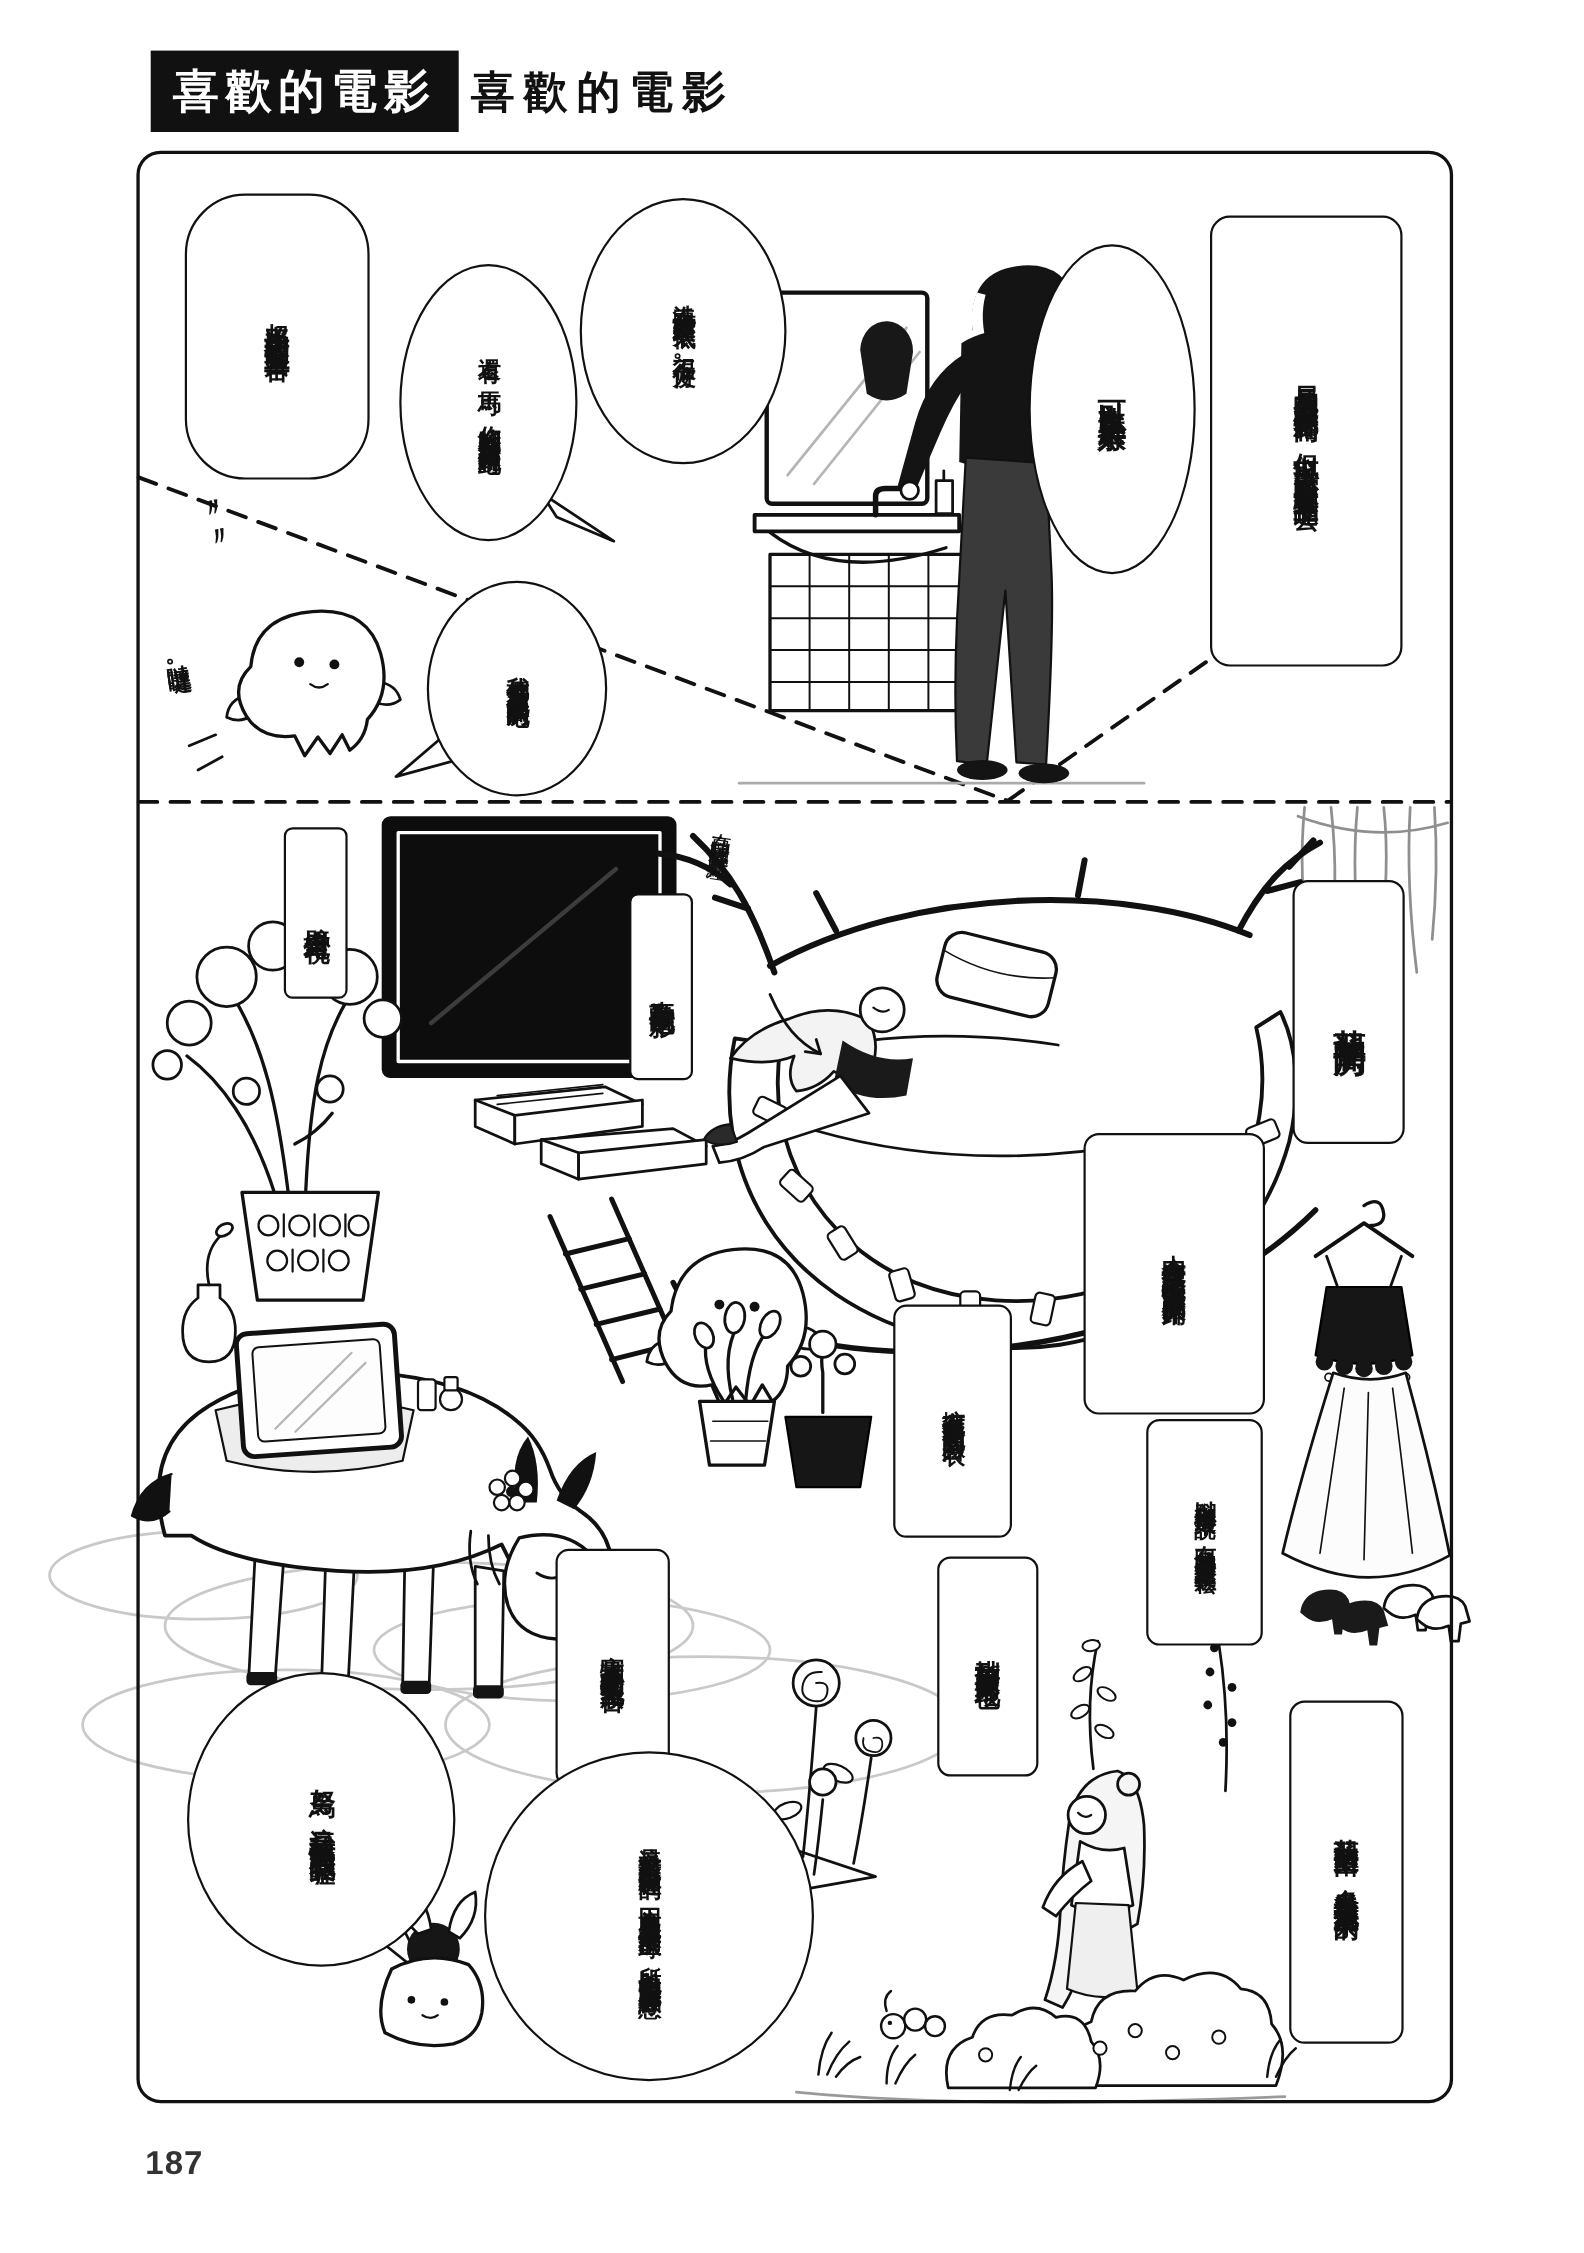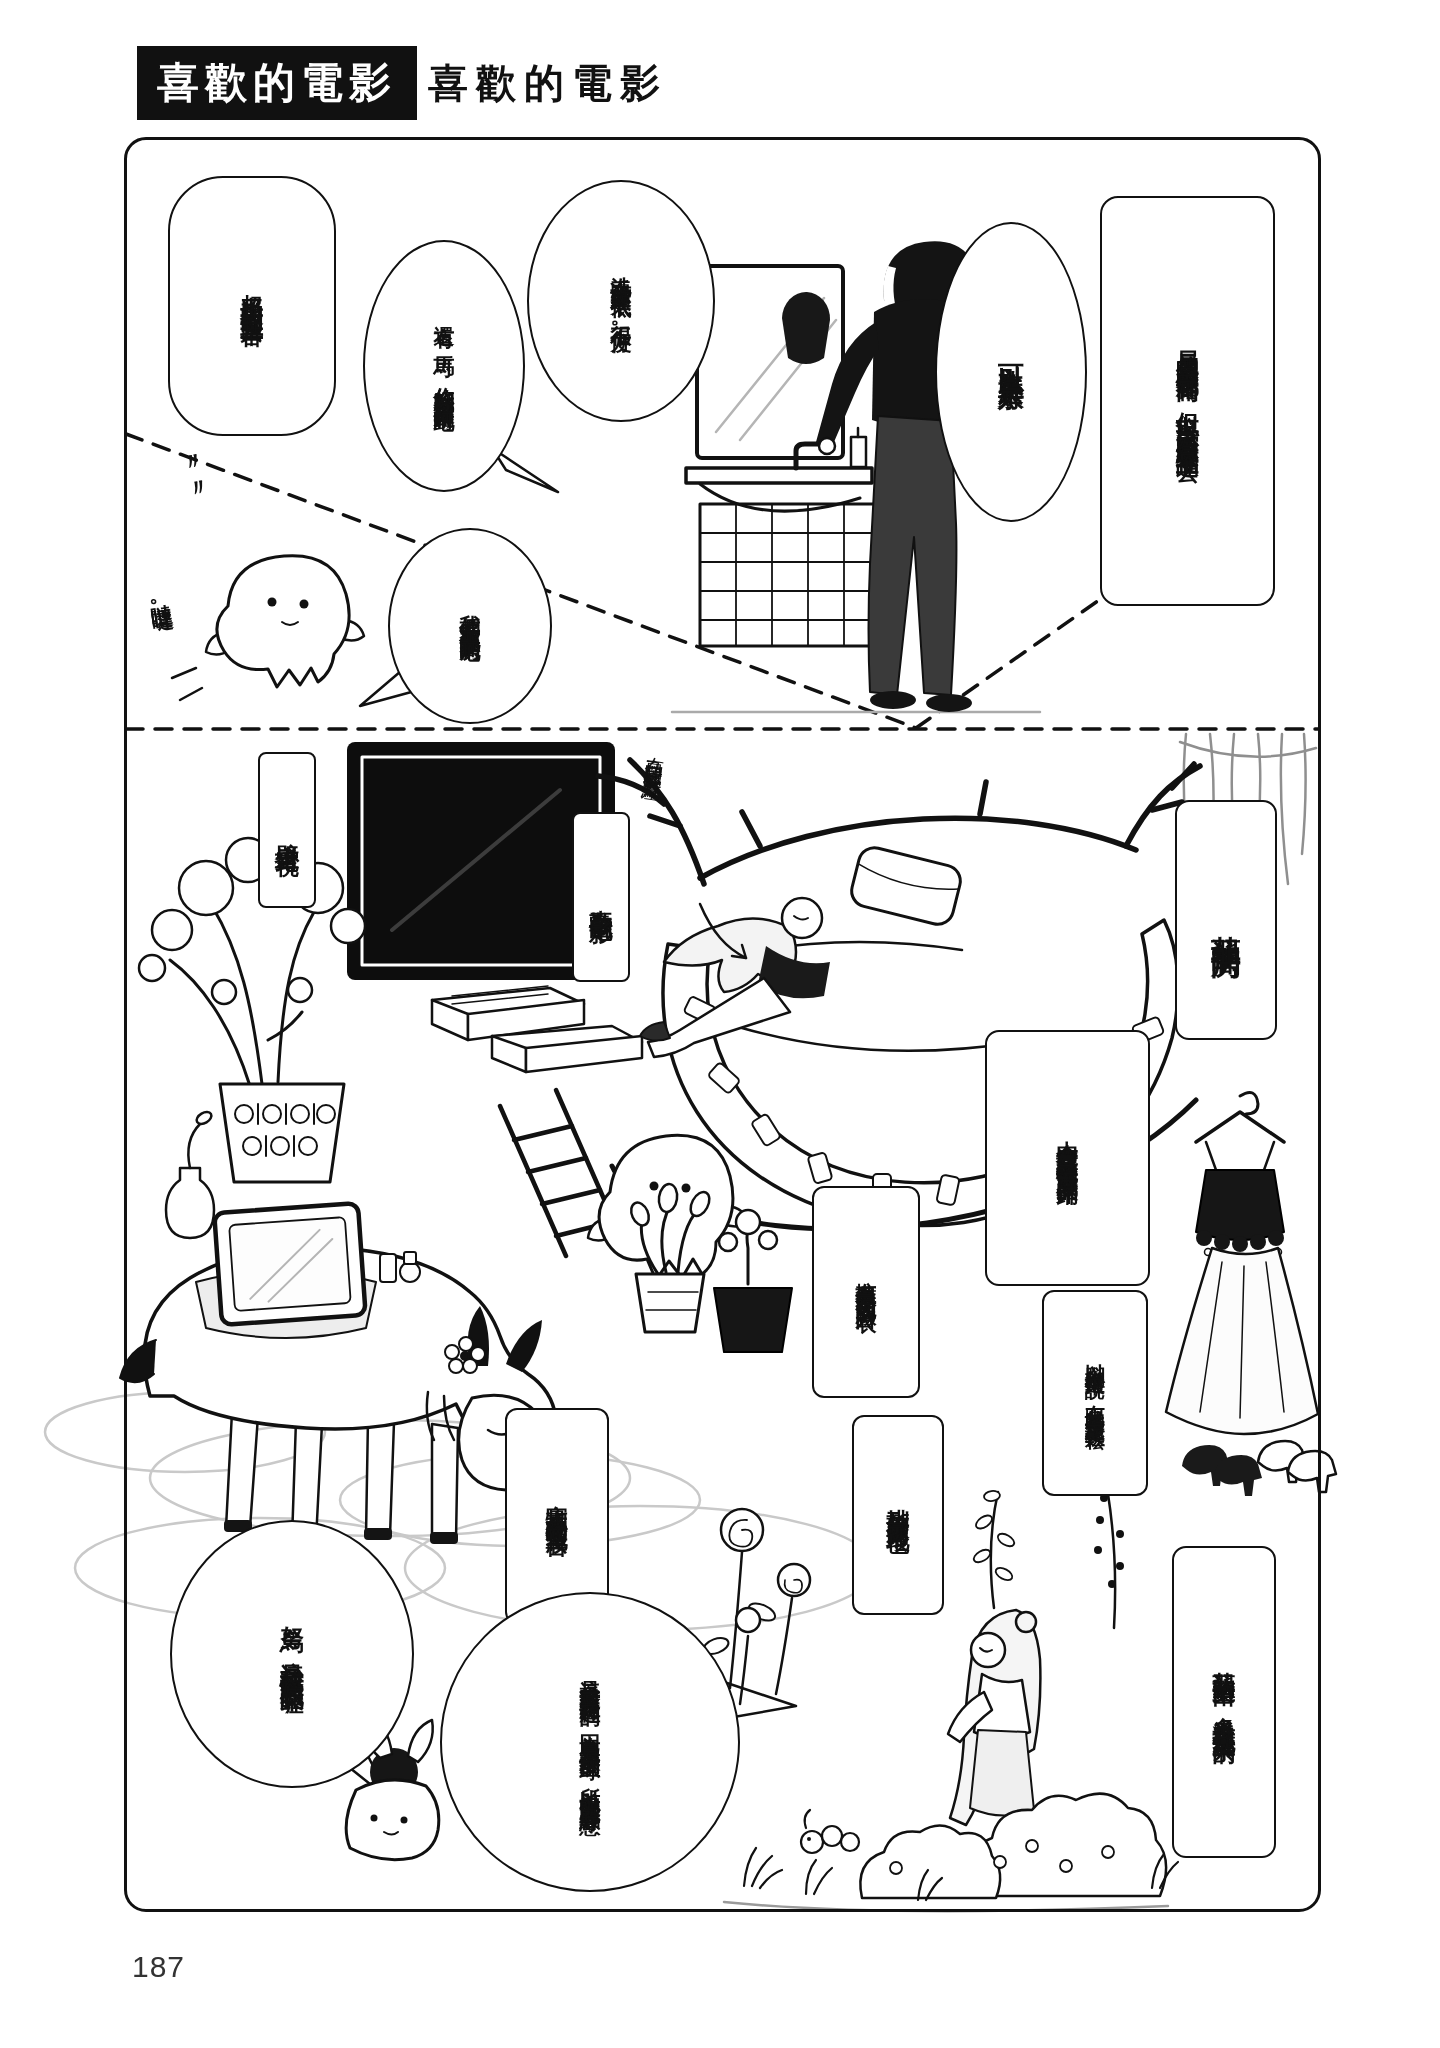--- a/index.html
+++ b/index.html
@@ -6,21 +6,21 @@
   body { background:#ffffff; font-family:"Liberation Sans", sans-serif; color:#111; }
   .page { position:relative; width:1440px; height:2048px; background:#fff; overflow:hidden; }
   .art { position:absolute; left:0; top:0; width:1440px; height:2048px; }
   .vtext { display:block; writing-mode:vertical-rl; text-orientation:upright; letter-spacing:0.12em; line-height:1.34; font-weight:600; }
   .box, .bubble { position:absolute; background:#fff; border:2.5px solid #111; display:flex; align-items:center; justify-content:center; text-align:center; }
   .box { border-radius:12px; }
   .bubble { border-radius:50%; }
   .header-tag { position:absolute; left:137px; top:46px; background:#111; color:#fff; font-size:42px; font-weight:bold; padding:9px 20px; letter-spacing:6px; }
   .header-title { position:absolute; left:428px; top:56px; font-size:40px; font-weight:bold; letter-spacing:8px; }
   .panel { position:absolute; left:124px; top:137px; width:1197px; height:1775px; border:3.5px solid #111; border-radius:22px; pointer-events:none; }
-  .pageno { position:absolute; left:132px; top:1950px; font-size:30px; color:#333; letter-spacing:1px; }
+  .pageno { position:absolute; left:132px; top:1950px; font-size:30px; color:#333; letter-spacing:1px;font-weight:bold; }
   .plain { position:absolute; background:transparent; border:none; }
 </style>
 </head>
 <body>
 
 <div class="page">
 
   <svg class="art" viewBox="0 0 1440 2048" stroke-linecap="round" stroke-linejoin="round">
 
     <g stroke="#111" stroke-width="3.5" stroke-dasharray="17 12" fill="none">

